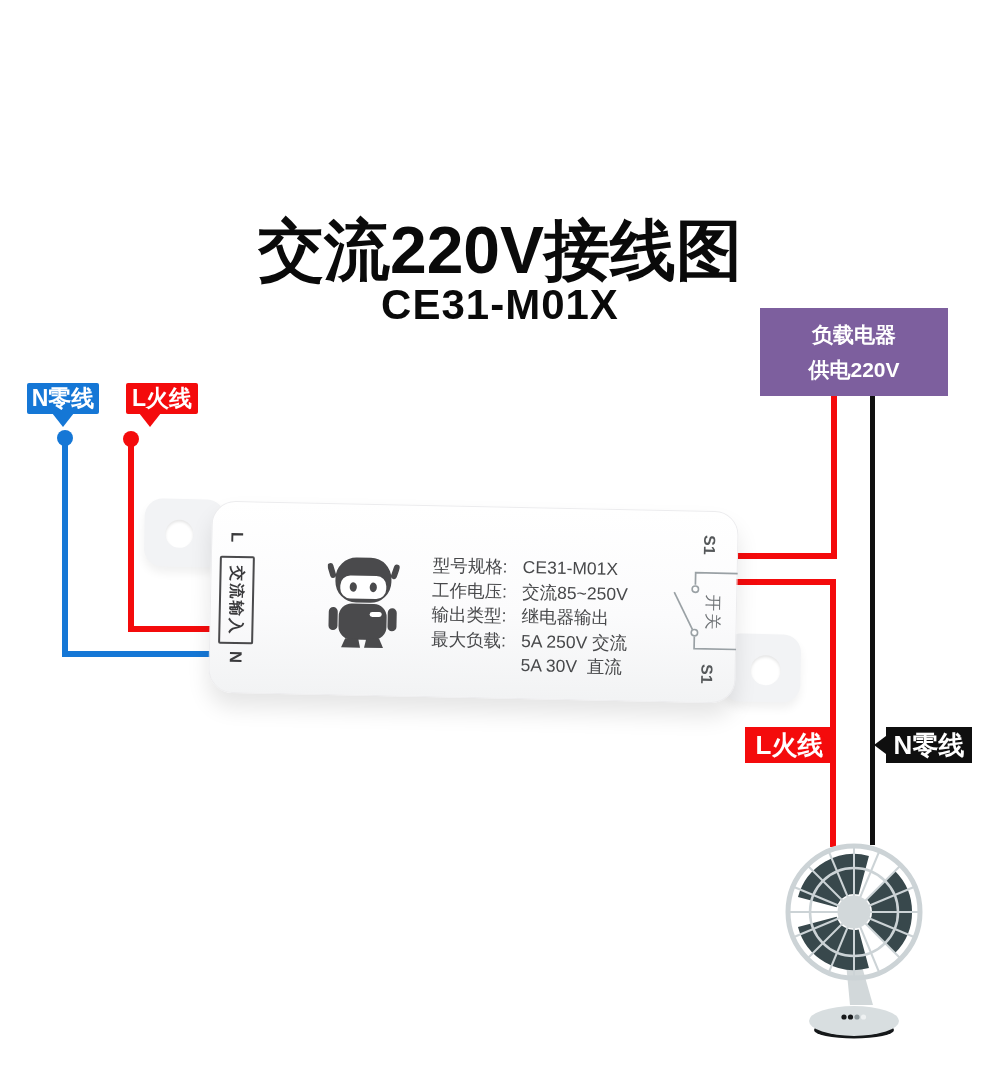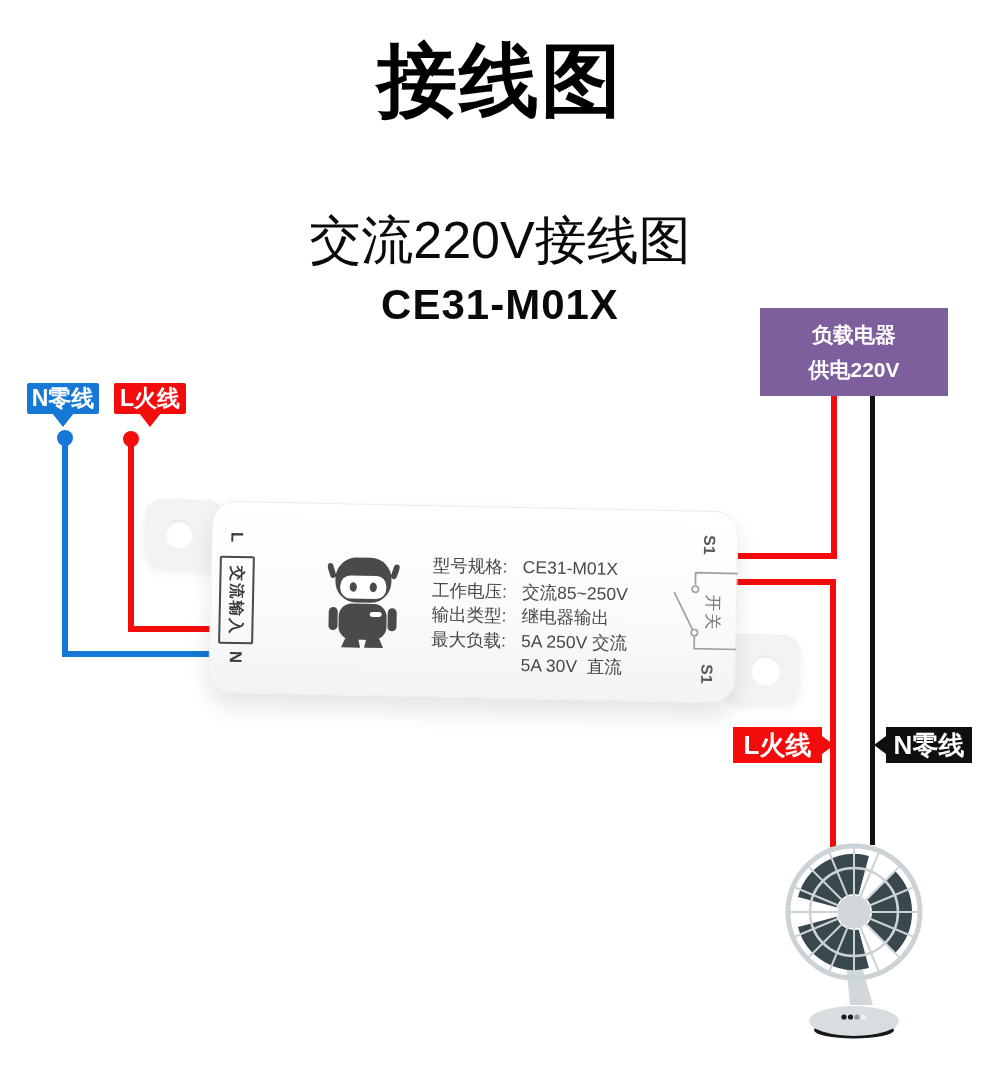--- a/index.html
+++ b/index.html
@@ -2,40 +2,40 @@
 <html><head>
 <meta charset="utf-8">
 <style>
   html,body{margin:0;padding:0;background:#fff;}
   .page{position:relative;width:1000px;height:1086px;background:#fff;overflow:hidden;
         font-family:"Liberation Sans","DejaVu Sans",sans-serif;}
   .abs{position:absolute;}
 
   
   .main-title{left:0;right:0;top:28px;text-align:center;font-size:80px;font-weight:900;color:#000;letter-spacing:2px;}
-  .sub-title{left:0;right:0;top:206px;text-align:center;font-size:52px;font-weight:400;color:#0a0a0a;}
+  .sub-title{left:0;right:0;top:206px;text-align:center;font-size:66px;font-weight:700;color:#0a0a0a;}
   .model-title{left:0;right:0;top:281px;text-align:center;font-size:42px;font-weight:700;color:#0a0a0a;letter-spacing:1px;}
 
   
   .load-box{left:760px;top:308px;width:188px;height:88px;background:#7d5f9e;color:#fff;
             display:flex;flex-direction:column;align-items:center;justify-content:center;
             font-size:21px;font-weight:600;line-height:35px;}
 
   
   .wire{position:absolute;}
   .w-red{background:#f40b0c;}
   .w-blue{background:#1577d6;}
   .w-black{background:#101010;}
   .dot{position:absolute;width:16px;height:16px;border-radius:50%;}
 
   
   .bubble{position:absolute;height:31px;color:#fff;font-size:23px;font-weight:700;
           display:flex;align-items:center;justify-content:center;border-radius:2px;}
   .bubble-blue{background:#1577d6;}
-  .bubble-red{background:#f40b0c;}
+  .bubble-red{background:#f40b0c;margin-left:12px;}
   .bubble-black{background:#0f0f0f;}
   .tail{position:absolute;width:0;height:0;}
   .tail-down-blue{border-left:11px solid transparent;border-right:11px solid transparent;border-top:14px solid #1577d6;}
   .tail-down-red{border-left:11px solid transparent;border-right:11px solid transparent;border-top:14px solid #f40b0c;}
   .tail-right-red{border-top:9px solid transparent;border-bottom:9px solid transparent;border-left:12px solid #f40b0c;}
   .tail-left-black{border-top:9px solid transparent;border-bottom:9px solid transparent;border-right:12px solid #0f0f0f;}
   .tag{position:absolute;height:36px;color:#fff;font-size:26px;font-weight:700;
        display:flex;align-items:center;justify-content:center;}
 
   
@@ -58,21 +58,20 @@
   .spec-value{white-space:pre;}
 
   
   .fan{left:770px;top:833px;width:170px;height:220px;}
 </style>
 </head>
 <body>
 
 <div class="page">
 
-  <div class="abs main-title">接线图</div>
   <div class="abs sub-title">交流220V接线图</div>
   <div class="abs model-title">CE31-M01X</div>
 
   <div class="abs load-box">
     <div>负载电器</div>
     <div>供电220V</div>
   </div>
 
   <div class="wire w-red" style="left:831px;top:396px;width:6px;height:162px;"></div>
   <div class="wire w-red" style="left:736px;top:553px;width:101px;height:6px;"></div>

